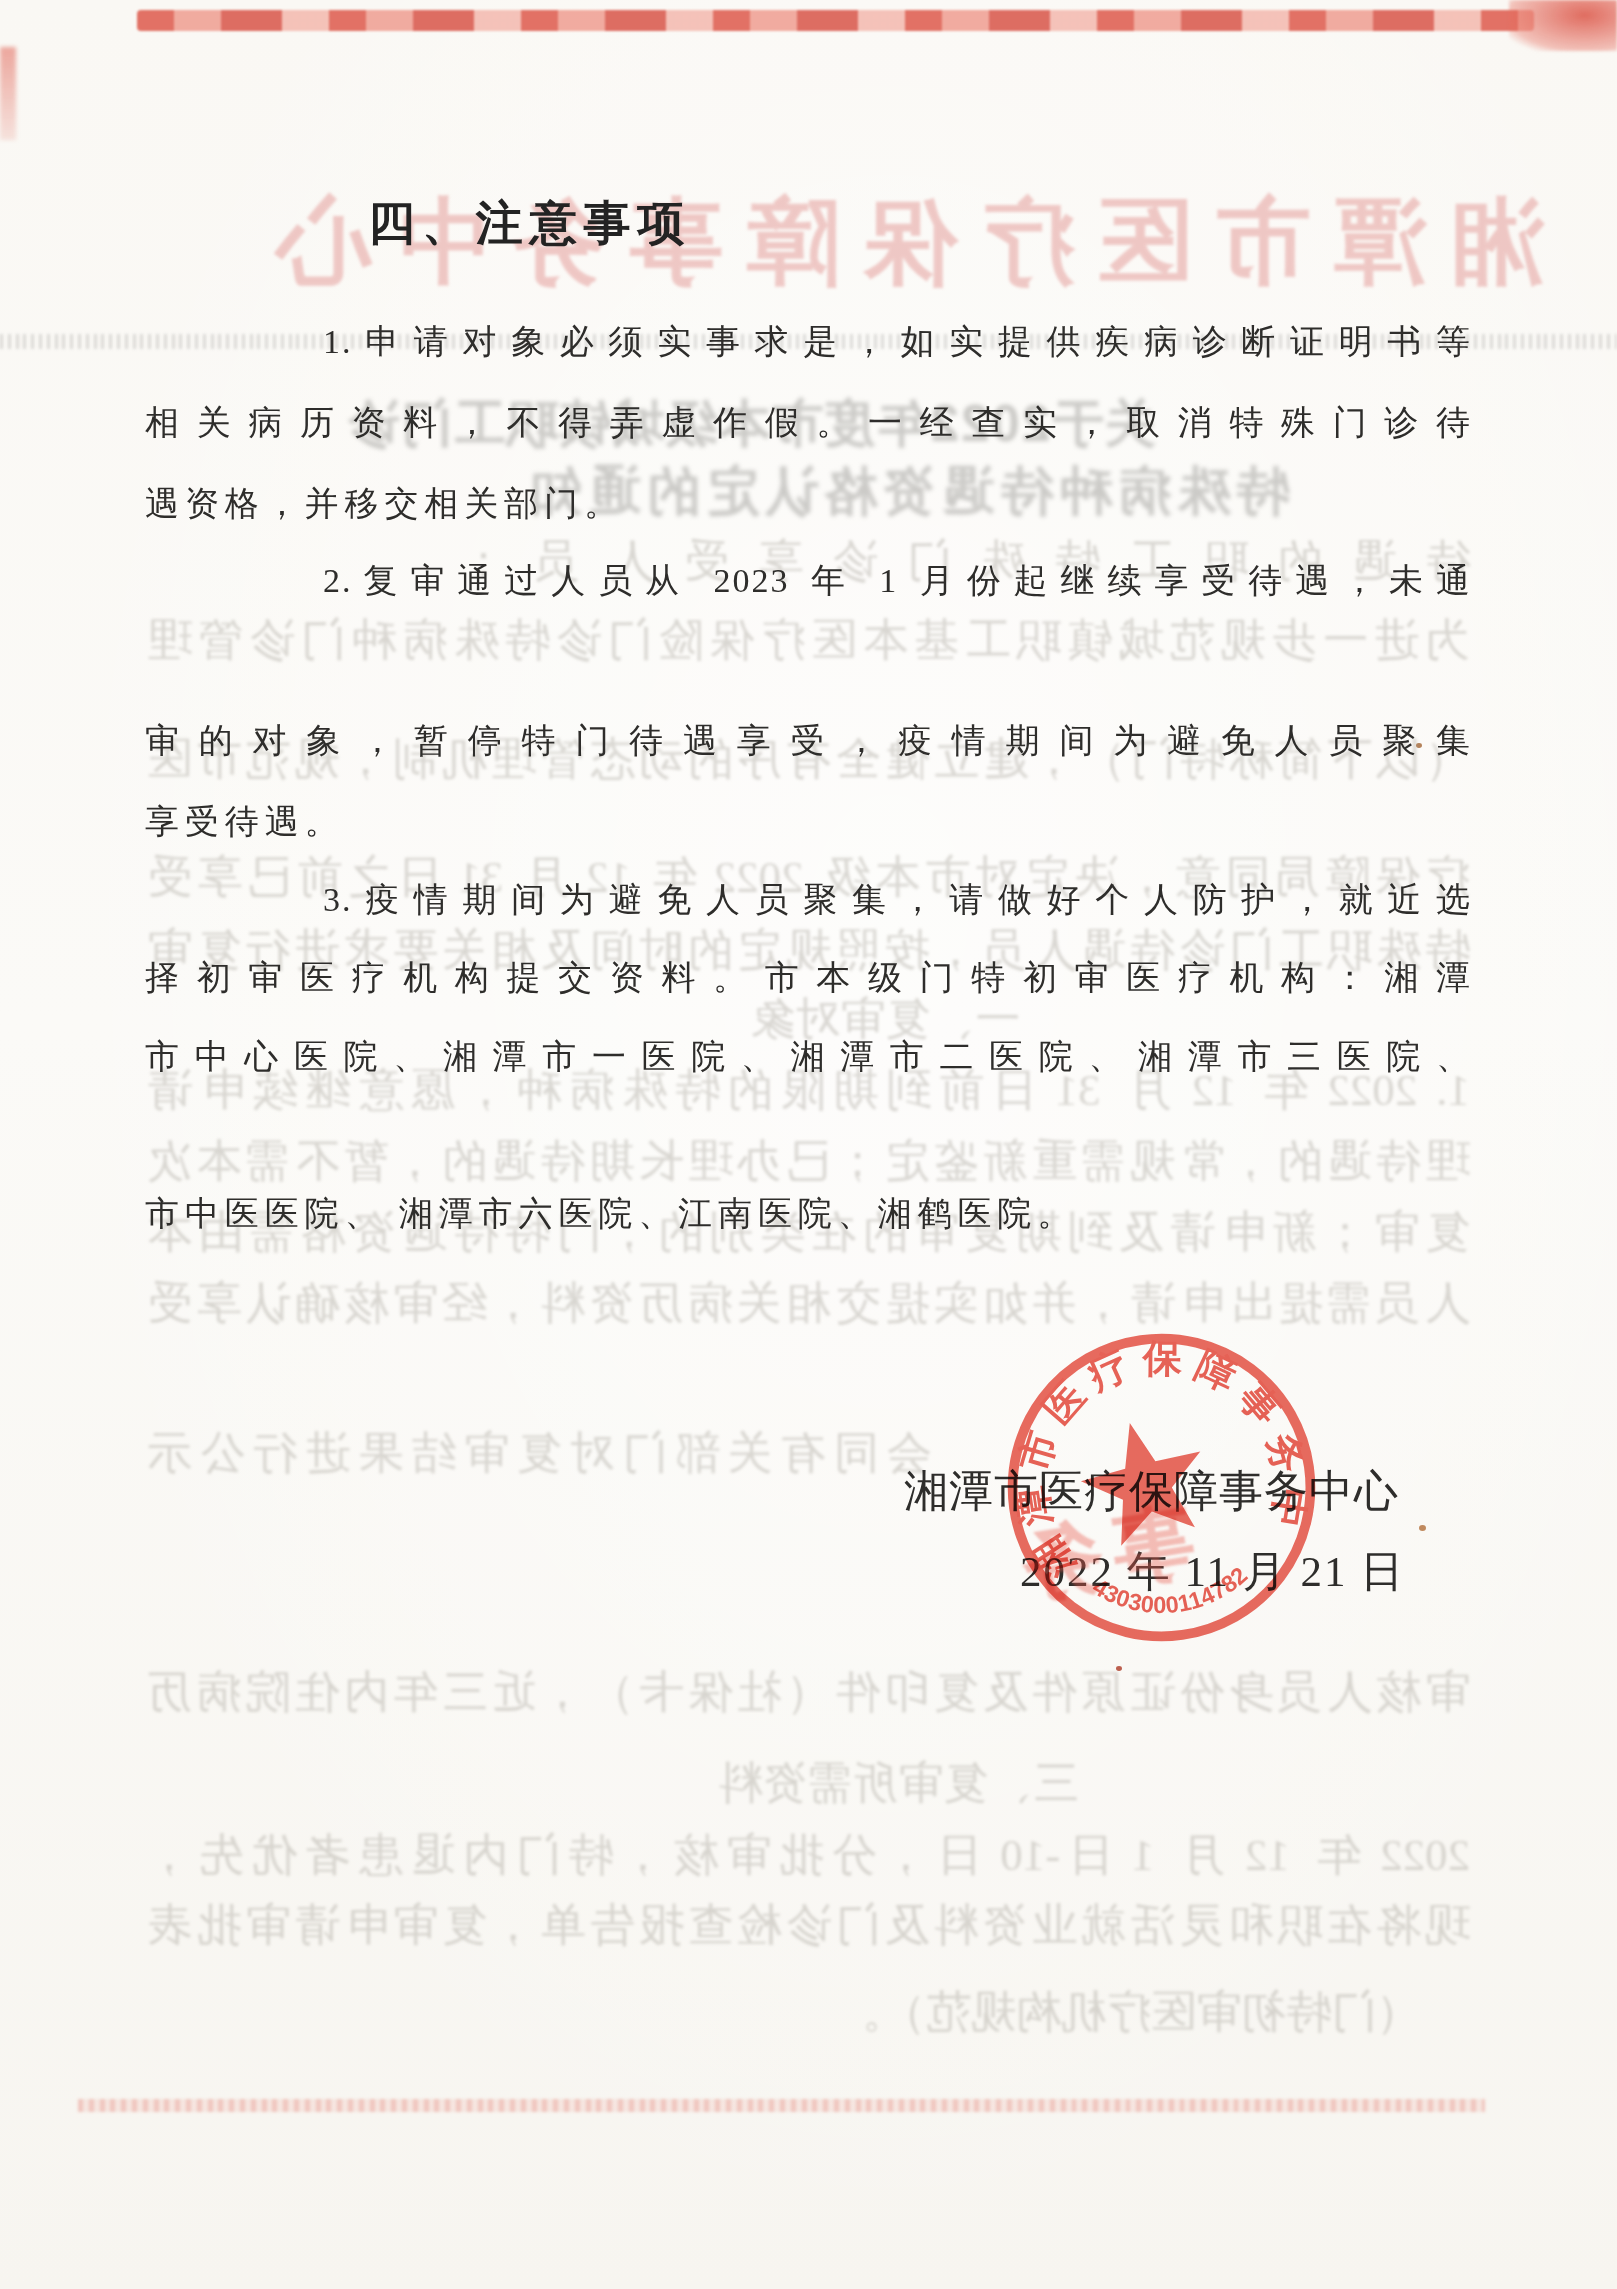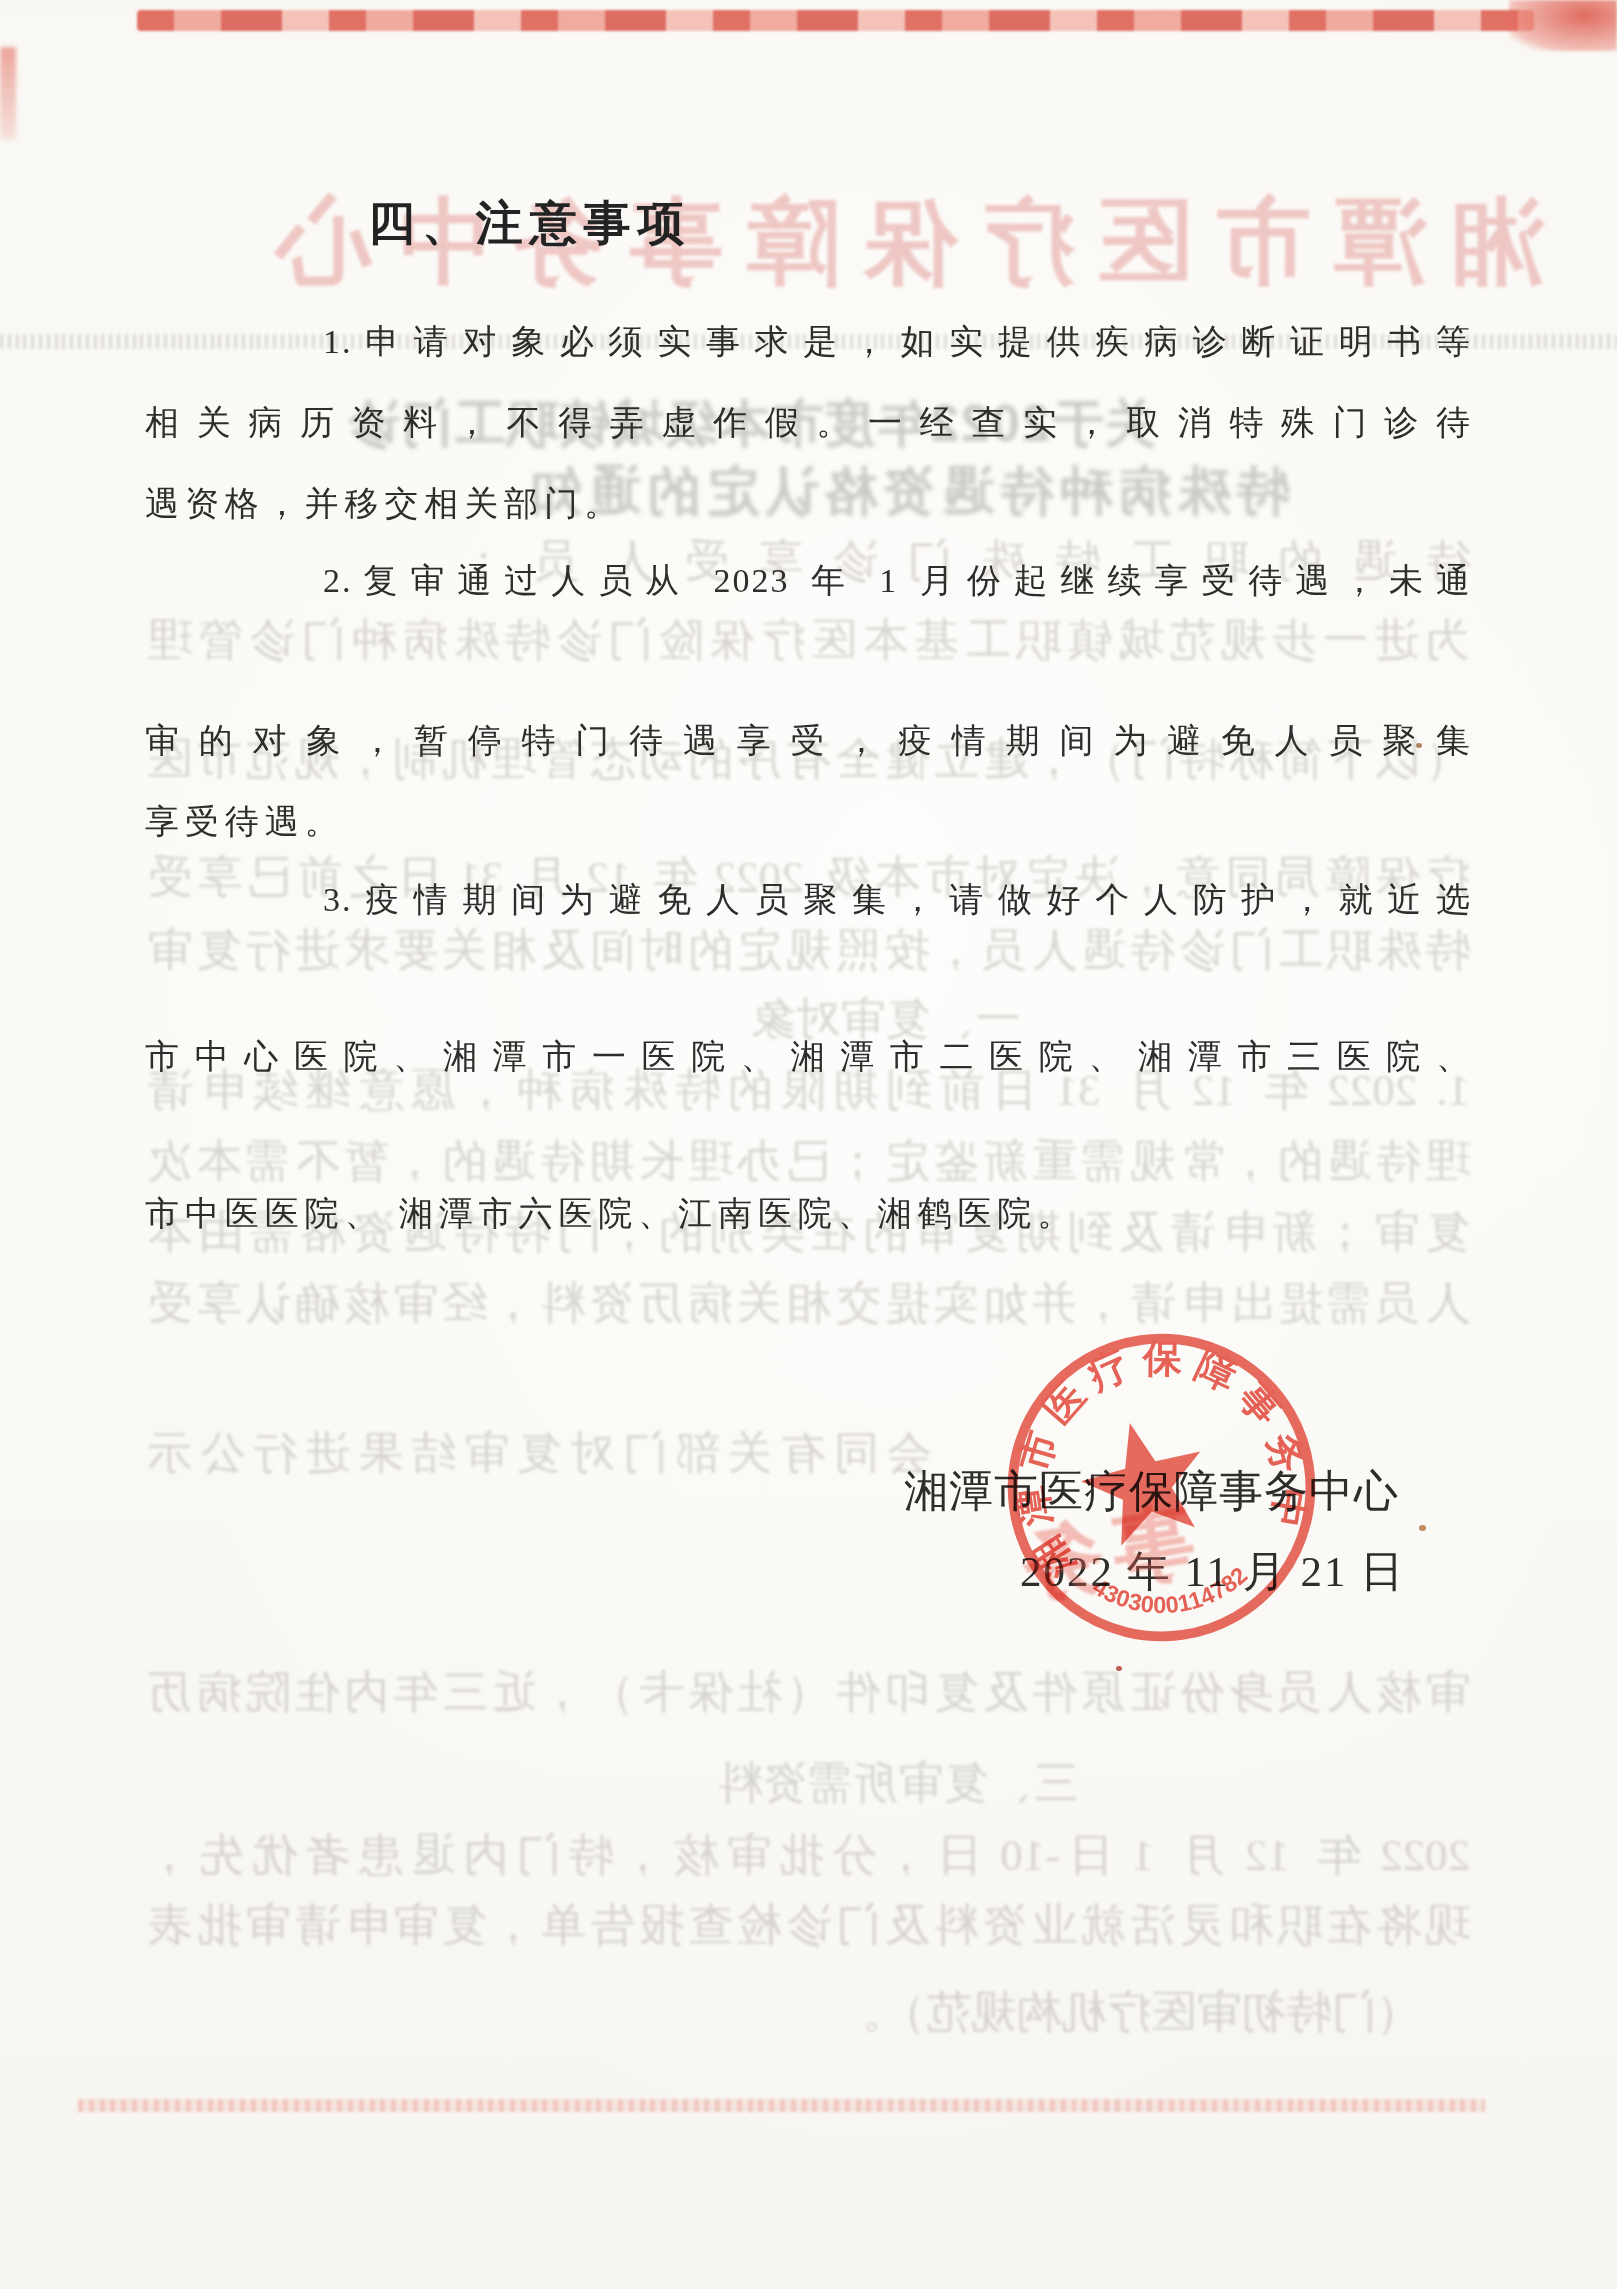--- a/index.html
+++ b/index.html
@@ -127,20 +127,21 @@
 
   <div class="bodyline fill indent" style="top:277px;">1.申请对象必须实事求是，如实提供疾病诊断证明书等</div>
   <div class="bodyline open" style="top:439px;">遇资格，并移交相关部门。</div>
   <div class="bodyline fill" style="top:358px;">相关病历资料，不得弄虚作假。一经查实，取消特殊门诊待</div>
 
   <div class="bodyline fill indent" style="top:516px;">2.复审通过人员从 2023 年 1 月份起继续享受待遇，未通</div>
   <div class="bodyline fill" style="top:676px;">审的对象，暂停特门待遇享受，疫情期间为避免人员聚集</div>
   <div class="bodyline open" style="top:757px;">享受待遇。</div>
 
   <div class="bodyline fill indent" style="top:835px;">3.疫情期间为避免人员聚集，请做好个人防护，就近选</div>
+  <div class="bodyline fill" style="top:913px;">择初审医疗机构提交资料。市本级门特初审医疗机构：湘潭</div>
   <div class="bodyline fill" style="top:992px;">市中心医院、湘潭市一医院、湘潭市二医院、湘潭市三医院、</div>
   <div class="bodyline open" style="top:1149px;">市中医医院、 湘潭市六医院、江南医院、湘鹤医院。</div>
 
   <div class="signature">湘潭市医疗保障事务中心</div>
   <div class="dateline">2022 年 11 月 21 日</div>
 
   <div class="bleed-seal-ghost">事务</div>
 
   <div class="seal">
     <svg width="333" height="333" viewBox="-170 -170 340 340">

